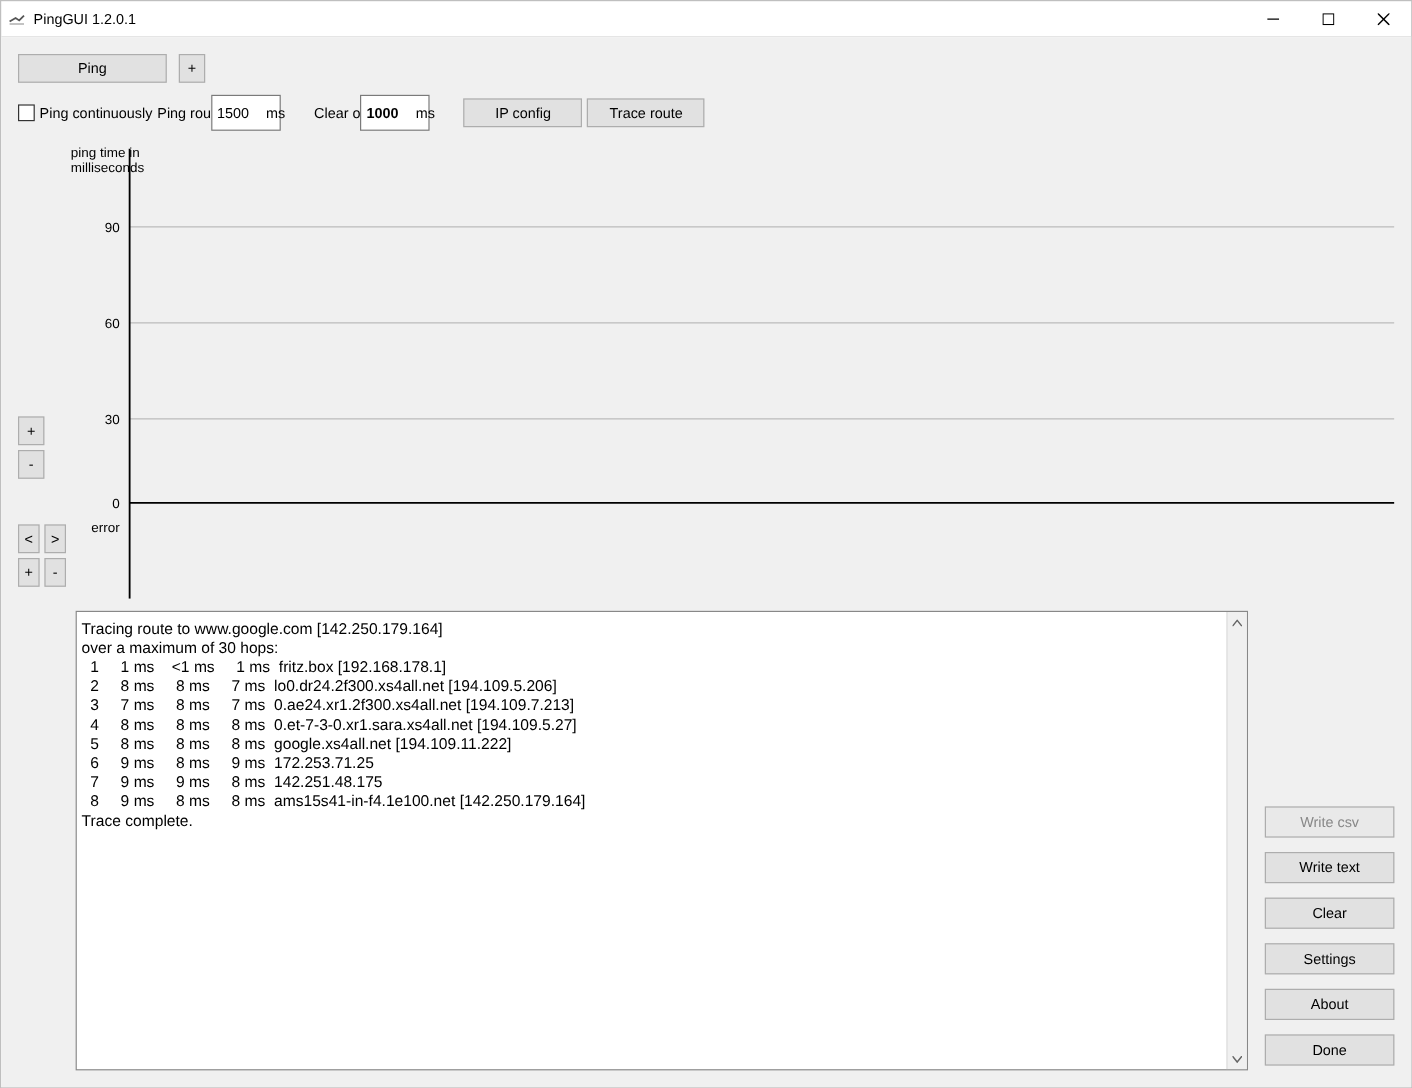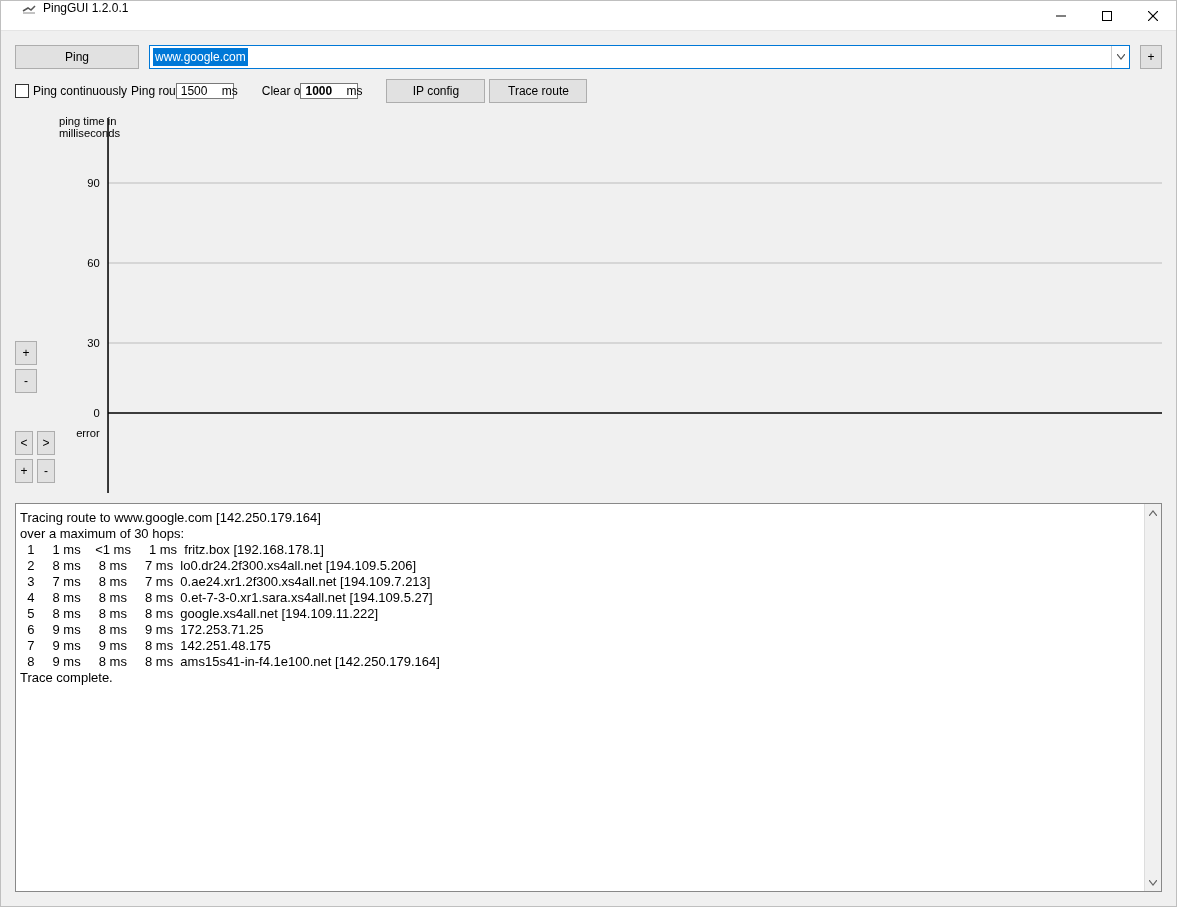--- a/index.html
+++ b/index.html
@@ -12,22 +12,22 @@
     -webkit-font-smoothing: antialiased;
   }
   .window {
     width: 1177px; height: 907px;
     background: #fff;
     border: 1px solid #bfbfbf;
     display: flex; flex-direction: column;
   }
   .titlebar {
     height: 30px;
-    display: flex; 
-    padding-left: 20px;
+    display: flex; align-items: center;
+    padding-left: 5px;
     border-bottom: 1px solid #e5e5e5;
   }
   .titlebar .app-icon {
     width: 16px; height: 16px; margin-right: 6px;
     display: inline-flex; align-items: center; justify-content: center;
     color: #555;
   }
   .titlebar .title { flex: 0 0 auto; }
   .titlebar .spacer { flex: 1; }
   .win-controls { display: flex; height: 100%; }
@@ -88,21 +88,21 @@
   }
   .combo-caret {
     width: 18px; height: 100%;
     display: flex; align-items: center; justify-content: center;
     border-left: 1px solid #ccc;
     color: #555;
     font-size: 10px;
   }
 
   .num-input {
-    width: 58px; height: 16px;
+    width: 58px; height: 30px;
     background: #fff;
     border: 1px solid #7a7a7a;
     padding: 0 4px;
     font-family: inherit; font-size: 12px;
   }
   .checkbox {
     width: 14px; height: 14px;
     border: 1px solid #333;
     background: #fff;
     display: inline-block;
@@ -138,20 +138,21 @@
     flex: 1;
     display: flex; gap: 14px;
     min-height: 0;
   }
   .output {
     flex: 1;
     background: #fff;
     border: 1px solid #888;
     position: relative;
     overflow: hidden;
+    margin-left: 48px;
   }
   .output-inner {
     position: absolute; inset: 0 18px 0 0;
     padding: 6px 4px;
     font-family: inherit;
     font-size: 13px;
     line-height: 16px;
     white-space: pre;
     overflow: hidden;
   }
@@ -206,29 +207,20 @@
             <line x1="10" y1="0" x2="0" y2="10" stroke="#000" stroke-width="1.2"></line>
           </svg>
       </button>
     </div>
   </div>
 
   <div class="client">
 
     <div class="row">
       <button class="btn" style="width:124px">Ping</button>
-      <div class="combo-wrap">
-        <span class="combo-selection">www.google.com</span>
-        <input type="text" value="www.google.com" style="">
-        <span class="combo-caret">
-          <svg width="8" height="6">
-              <path d="M0 0 L4 5 L8 0" fill="none" stroke="#555" stroke-width="1.2"></path>
-            </svg>
-        </span>
-      </div>
       <button class="btn small">+</button>
     </div>
 
     <div class="row" style="gap:4px;">
       <label class="lbl">
         <span class="checkbox"></span><span>Ping continuously</span>
       </label>
       <span class="lbl">Ping route</span>
       <input class="num-input" style="margin-left: -14px;" value="1500">
       <span class="lbl" style="margin-left:-16px">ms</span>
@@ -295,16 +287,24 @@
                 <path d="M0 6 L4 1 L8 6" fill="none" stroke="#666" stroke-width="1.2"></path>
               </svg>
             </div>
           <div class="scroll-arrow">
               <svg width="8" height="6">
                 <path d="M0 0 L4 5 L8 0" fill="none" stroke="#666" stroke-width="1.2"></path>
               </svg>
             </div>
         </div>
       </div>
+      <div class="side-buttons">
+        <button class="btn" disabled="">Write csv</button>
+        <button class="btn">Write text</button>
+        <button class="btn">Clear</button>
+        <button class="btn">Settings</button>
+        <button class="btn">About</button>
+        <button class="btn">Done</button>
+      </div>
     </div>
 
   </div>
 </div>
 
 </body></html>

